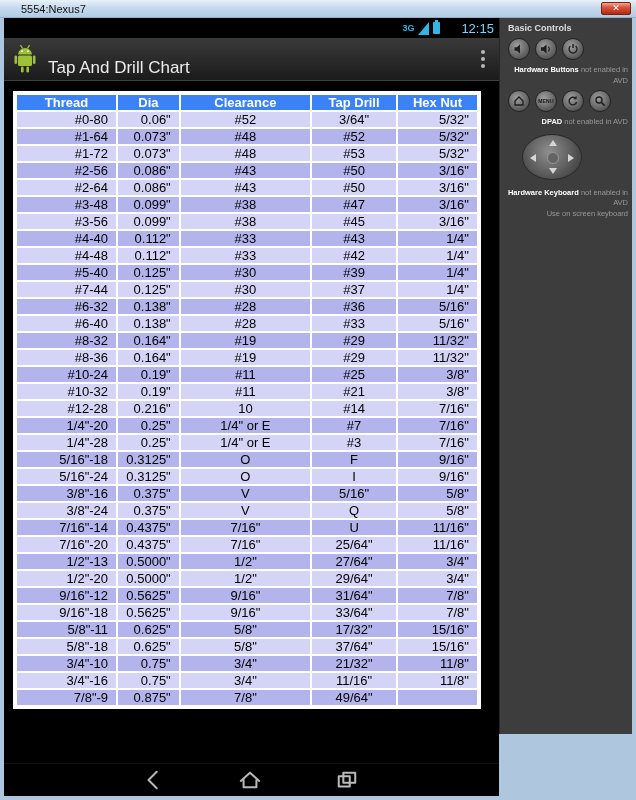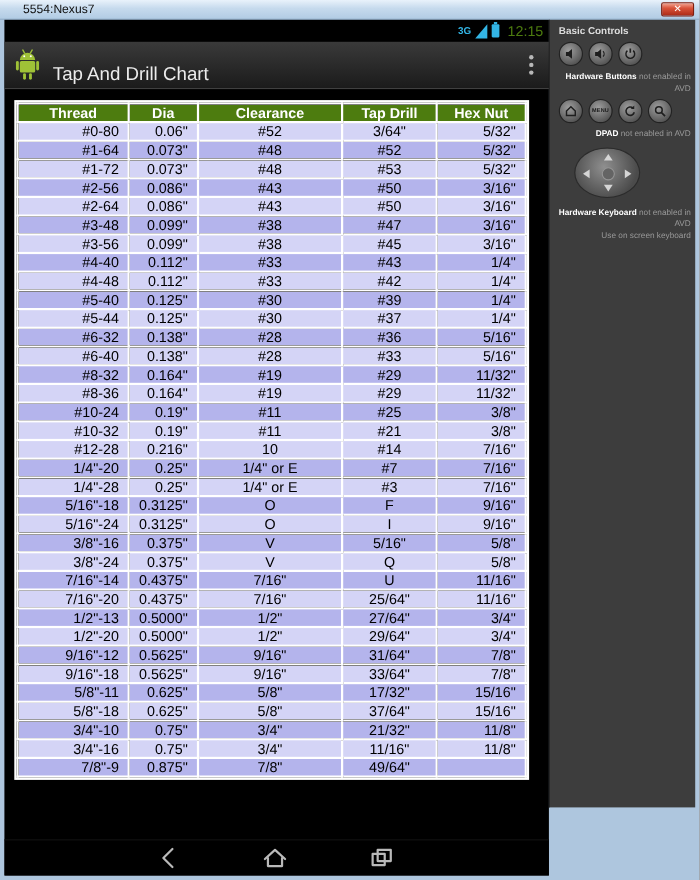--- a/index.html
+++ b/index.html
@@ -18,35 +18,35 @@
   .content { position:absolute; top:18px; left:4px; right:4px; bottom:4px; display:flex; }
 
   
   .screen { width:540px; height:778px; background:#000; position:relative; overflow:hidden; }
 
   .status-bar { height:20px; display:flex; align-items:center; justify-content:flex-end; gap:4px; padding-right:5px; }
   .net-3g { color:#33b5e5; font-size:9px; font-weight:bold; }
   .signal { width:0; height:0; border-left:11px solid transparent; border-bottom:13px solid #33b5e5; }
   .battery { width:7px; height:12px; background:#33b5e5; border-radius:1px; position:relative; }
   .battery::before { content:""; position:absolute; top:-2px; left:2px; width:3px; height:2px; background:#33b5e5; }
-  .time { color:#4d7c0f; font-size:13px; margin-left:3px; }
+  .time { color:#7dd3fc; font-size:13px; margin-left:17px; }
 
   .action-bar { height:43px; background:linear-gradient(#3a3a3a,#1b1b1b); border-bottom:1px solid #404040;
     display:flex; align-items:center; padding:0 8px; }
   .robot { margin-right:10px; display:inline-flex; }
   .app-title { color:#ececec; font-size:17px;margin-top:18px; }
   .overflow { margin-left:auto; display:flex; flex-direction:column; gap:3px; padding:6px 6px; cursor:pointer; }
   .overflow i { width:4px; height:4px; border-radius:50%; background:#b8b8b8; }
 
   
   .chart-frame { margin:10px 18px 0 9px; border:2px solid #fff; background:#000; }
   .chart-title { background:#000; color:#fff; font-size:13px; text-align:center; height:15px; line-height:15px; }
   table { width:100%; border-collapse:collapse; table-layout:fixed; }
   th, td { border:2px solid #fff; height:16px; font-size:13px; overflow:hidden; white-space:nowrap; }
-  th { background:#4d7c0f; color:#fff; font-weight:bold; text-align:center; }
+  th { background:#3b82f6; color:#fff; font-weight:bold; text-align:center; }
   td { color:#000; }
   td:nth-child(1), td:nth-child(2), td:nth-child(5) { text-align:right; padding-right:8px; }
   td:nth-child(3), td:nth-child(4) { text-align:center; }
   tr.odd td  { background:#d4d4f6; }
   tr.even td { background:#b4b4ec; }
 
   
   .nav-bar { position:absolute; left:0; right:0; bottom:0; height:33px; background:#000; z-index:5;
     display:flex; align-items:center; justify-content:center; gap:72px; border-top:1px solid #121212; }
   .nav-btn { display:inline-flex; cursor:pointer; }
@@ -205,21 +205,21 @@
                 <td>1/4"</td>
               </tr>
               <tr class="even">
                 <td>#5-40</td>
                 <td>0.125"</td>
                 <td>#30</td>
                 <td>#39</td>
                 <td>1/4"</td>
               </tr>
               <tr class="odd">
-                <td>#5-44</td>
+                <td>#7-44</td>
                 <td>0.125"</td>
                 <td>#30</td>
                 <td>#37</td>
                 <td>1/4"</td>
               </tr>
               <tr class="even">
                 <td>#6-32</td>
                 <td>0.138"</td>
                 <td>#28</td>
                 <td>#36</td>

